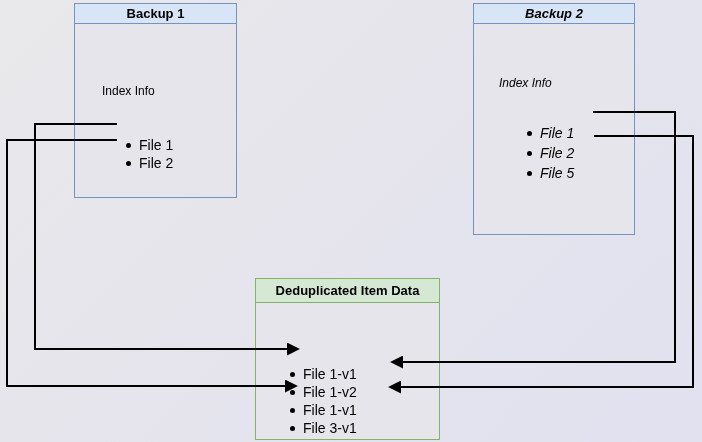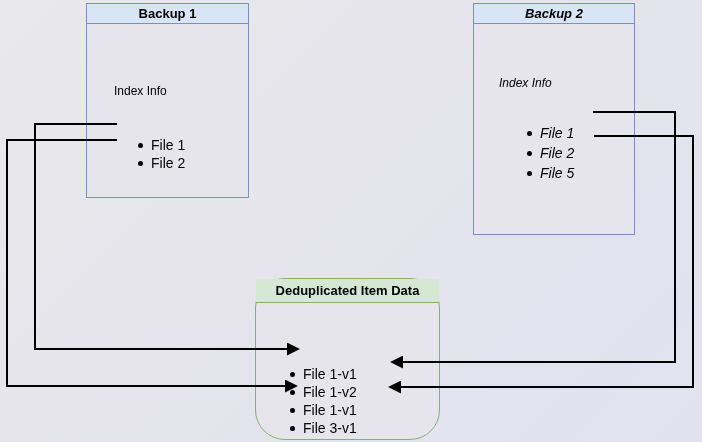--- a/index.html
+++ b/index.html
@@ -32,23 +32,23 @@
     height: 20px; line-height: 19px;
     background: var(--blue_header, #d8e5f7);
     border-bottom: 1px solid var(--blue_border, #7792bf);
   }
   .green .box-header {
     height: 24px; line-height: 23px;
     background: var(--green_header, #d5e8d4);
     border-bottom: 1px solid var(--green_border, #82b366);
   }
   .box-body { position: relative; width: 100%; }
-  .backup1 { left: 86px;  top: 3px;   width: 163px; height: 195px; }
+  .backup1 { left: 74px;  top: 3px;   width: 163px; height: 195px; }
   .backup2 { left: 473px; top: 3px;   width: 162px; height: 232px; font-style: italic; }
-  .dedup   { left: 255px; top: 278px; width: 185px; height: 162px; border-radius: 30px; }
+  .dedup   { left: 255px; top: 278px; width: 185px; height: 162px; }
 
   .index-label {
     position: absolute;
     font-size: 12px;
     line-height: 20px;
     white-space: nowrap;
   }
   .backup1 .index-label { left: 27px; top: 57px; }
   .backup2 .index-label { left: 25px; top: 49px; }
 

